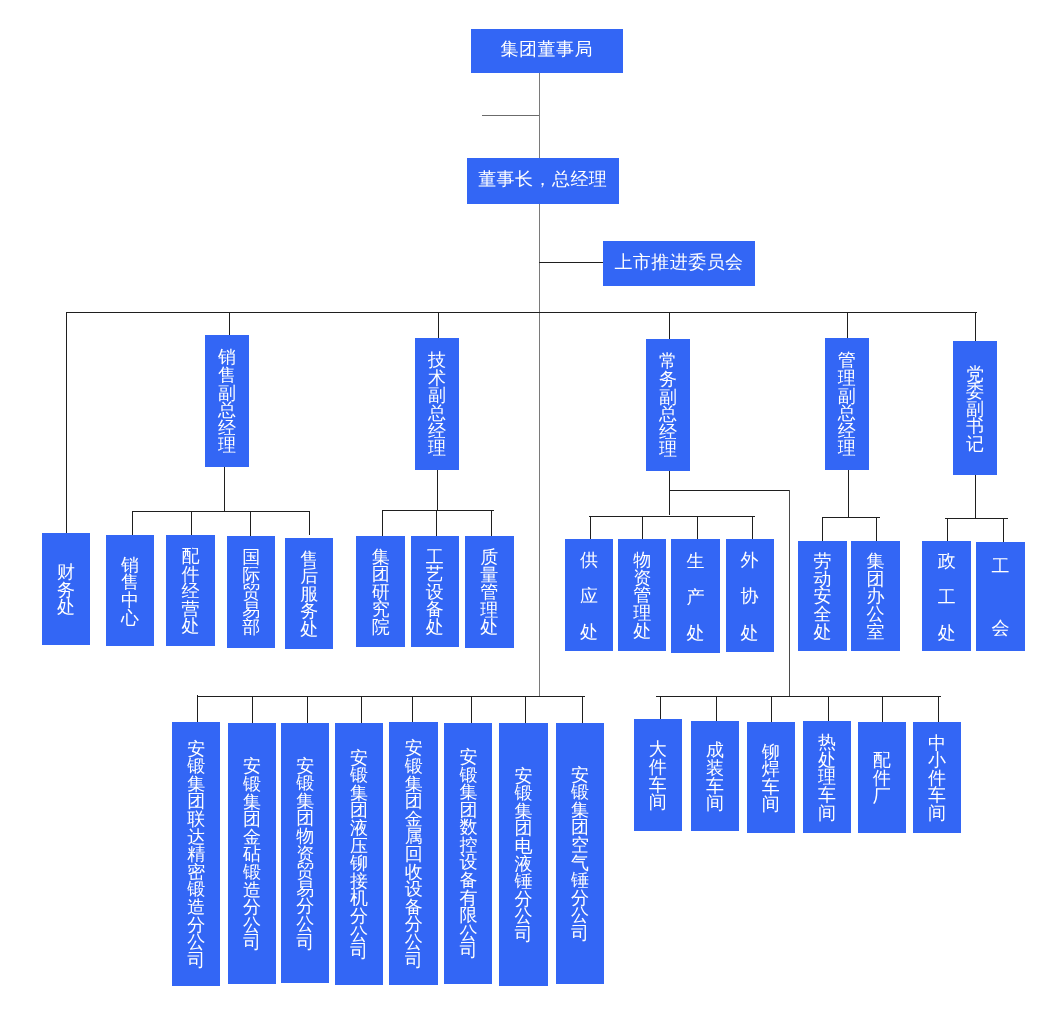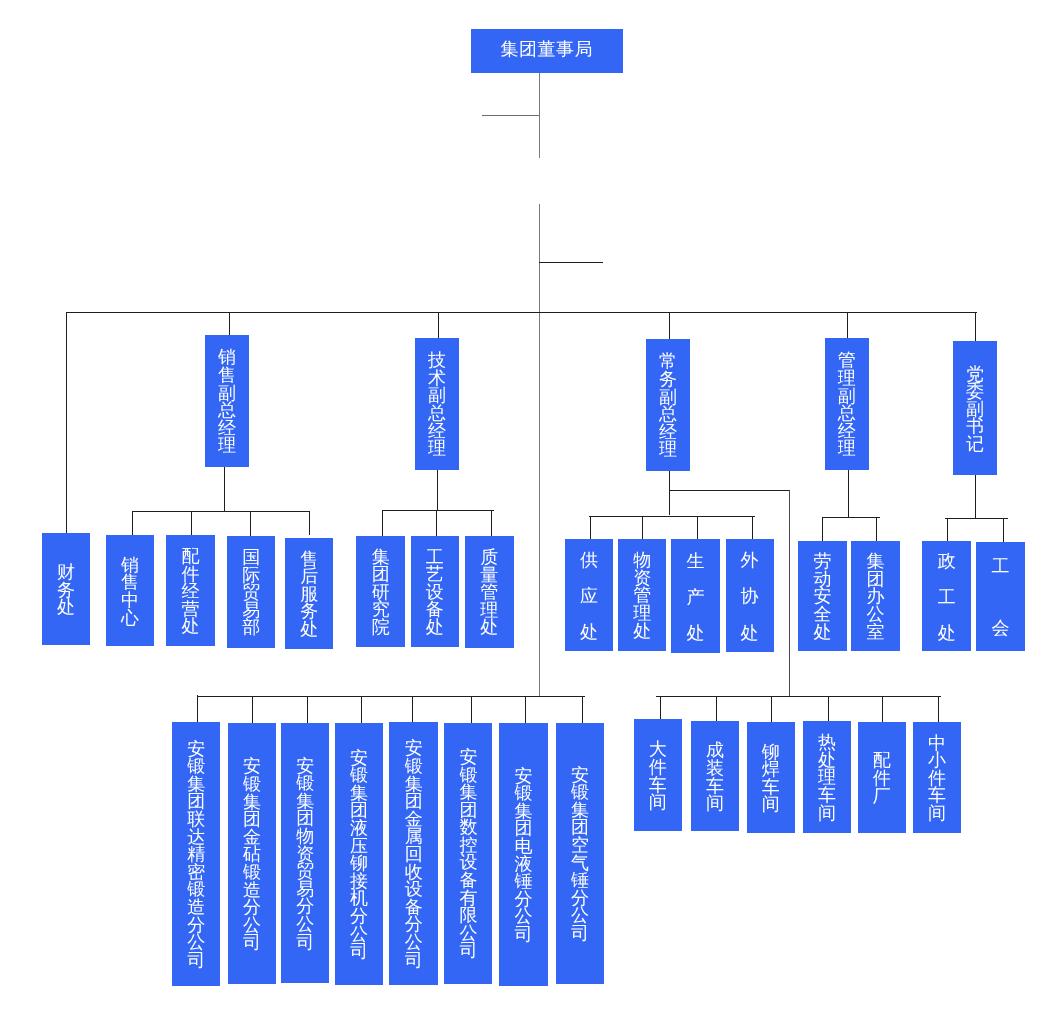--- a/index.html
+++ b/index.html
@@ -79,20 +79,26 @@
   <div class="seg vseg" style="left: 660px; top: 696px; height: 23.9px; background: rgb(31, 31, 31);"></div>
   <div class="seg vseg" style="left: 716px; top: 696px; height: 25.2px; background: rgb(31, 31, 31);"></div>
   <div class="seg vseg" style="left: 771px; top: 696px; height: 29px; background: rgb(31, 31, 31);"></div>
   <div class="seg vseg" style="left: 828px; top: 696px; height: 25.2px; background: rgb(31, 31, 31);"></div>
   <div class="seg vseg" style="left: 882px; top: 696px; height: 29px; background: rgb(31, 31, 31);"></div>
   <div class="seg vseg" style="left: 938px; top: 696px; height: 25.5px; background: rgb(31, 31, 31);"></div>
 
   <div class="node hbox g-top" style="left: 470.5px; top: 28.5px; width: 152px; height: 44px; background: rgb(51, 102, 245); color: rgb(255, 255, 255);">
       <span class="label">集团董事局</span>
     </div>
+  <div class="node hbox g-top" style="left: 466.5px; top: 158px; width: 152px; height: 45.5px; background: rgb(51, 102, 245); color: rgb(255, 255, 255);">
+      <span class="label">董事长，总经理</span>
+    </div>
+  <div class="node hbox g-top" style="left: 603px; top: 241px; width: 151.5px; height: 45px; background: rgb(51, 102, 245); color: rgb(255, 255, 255);">
+      <span class="label">上市推进委员会</span>
+    </div>
 
   <div class="node vbox g-vice-presidents" style="left: 205px; top: 334.8px; width: 44px; height: 132.2px; background: rgb(51, 102, 245); color: rgb(255, 255, 255);">
       <span class="label">
         <span class="vt">销</span>
         <span class="vt">售</span>
         <span class="vt">副</span>
         <span class="vt">总</span>
         <span class="vt">经</span>
         <span class="vt">理</span>
       </span>

